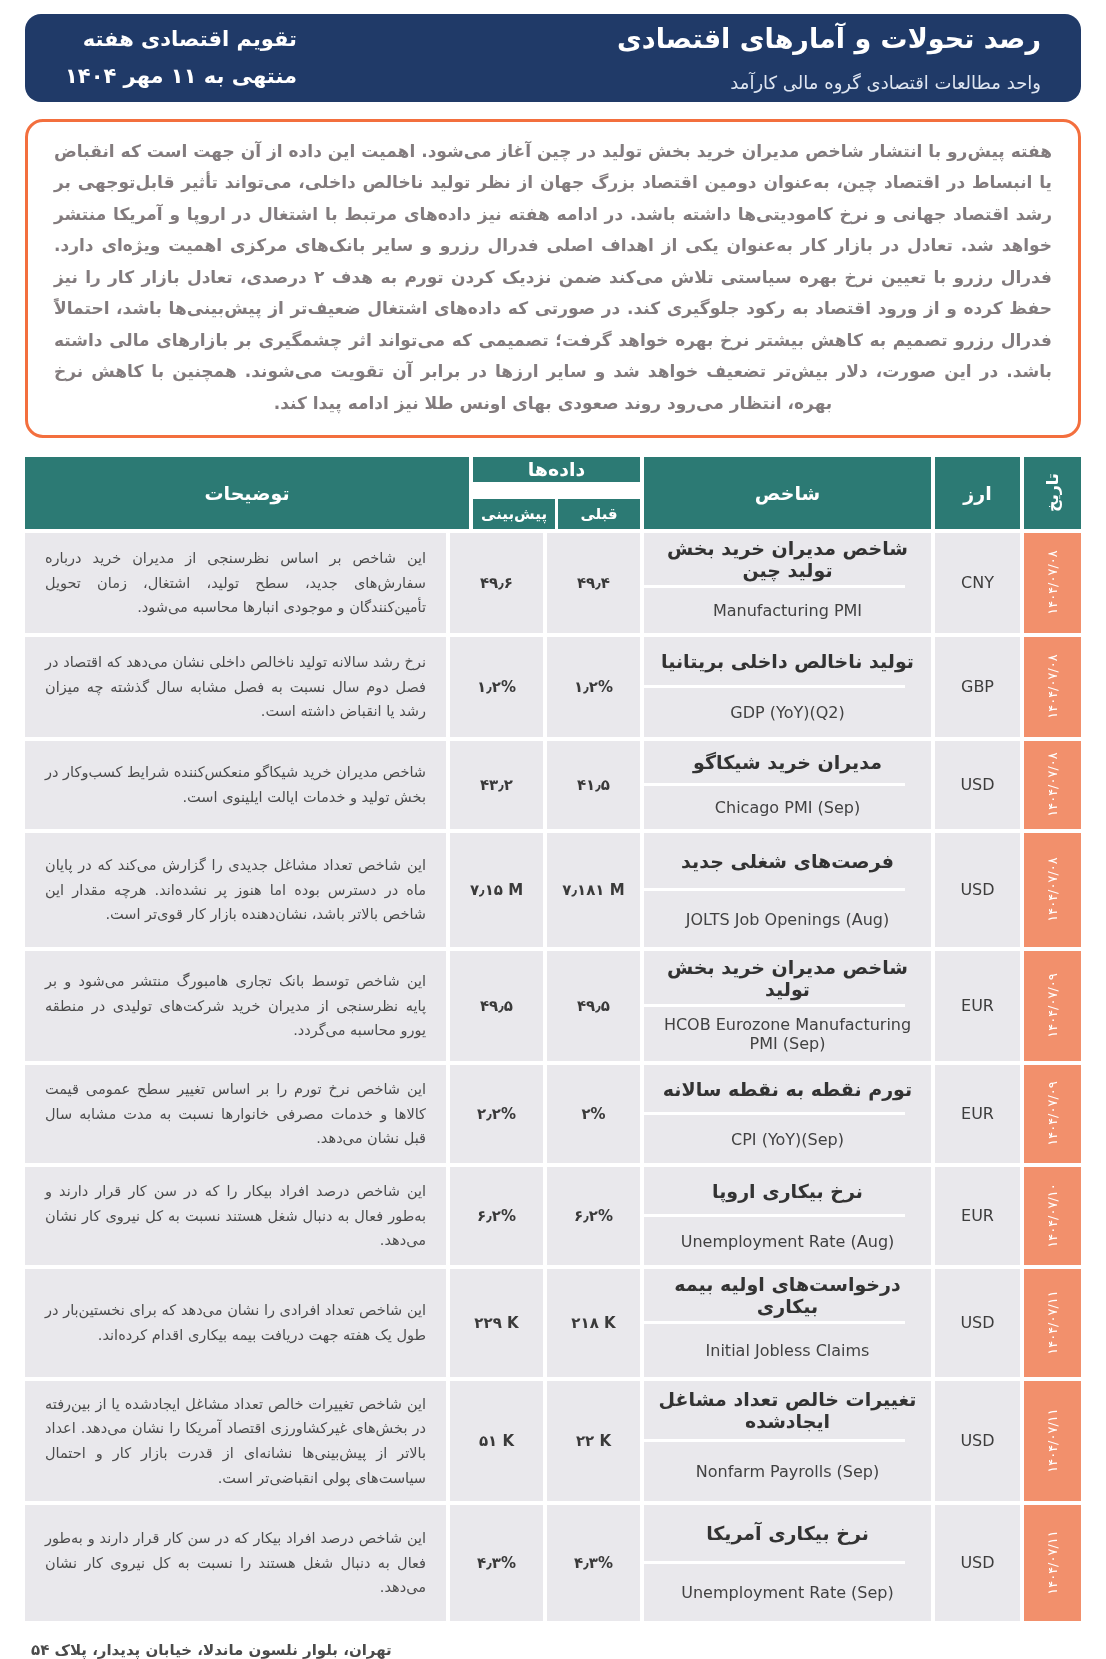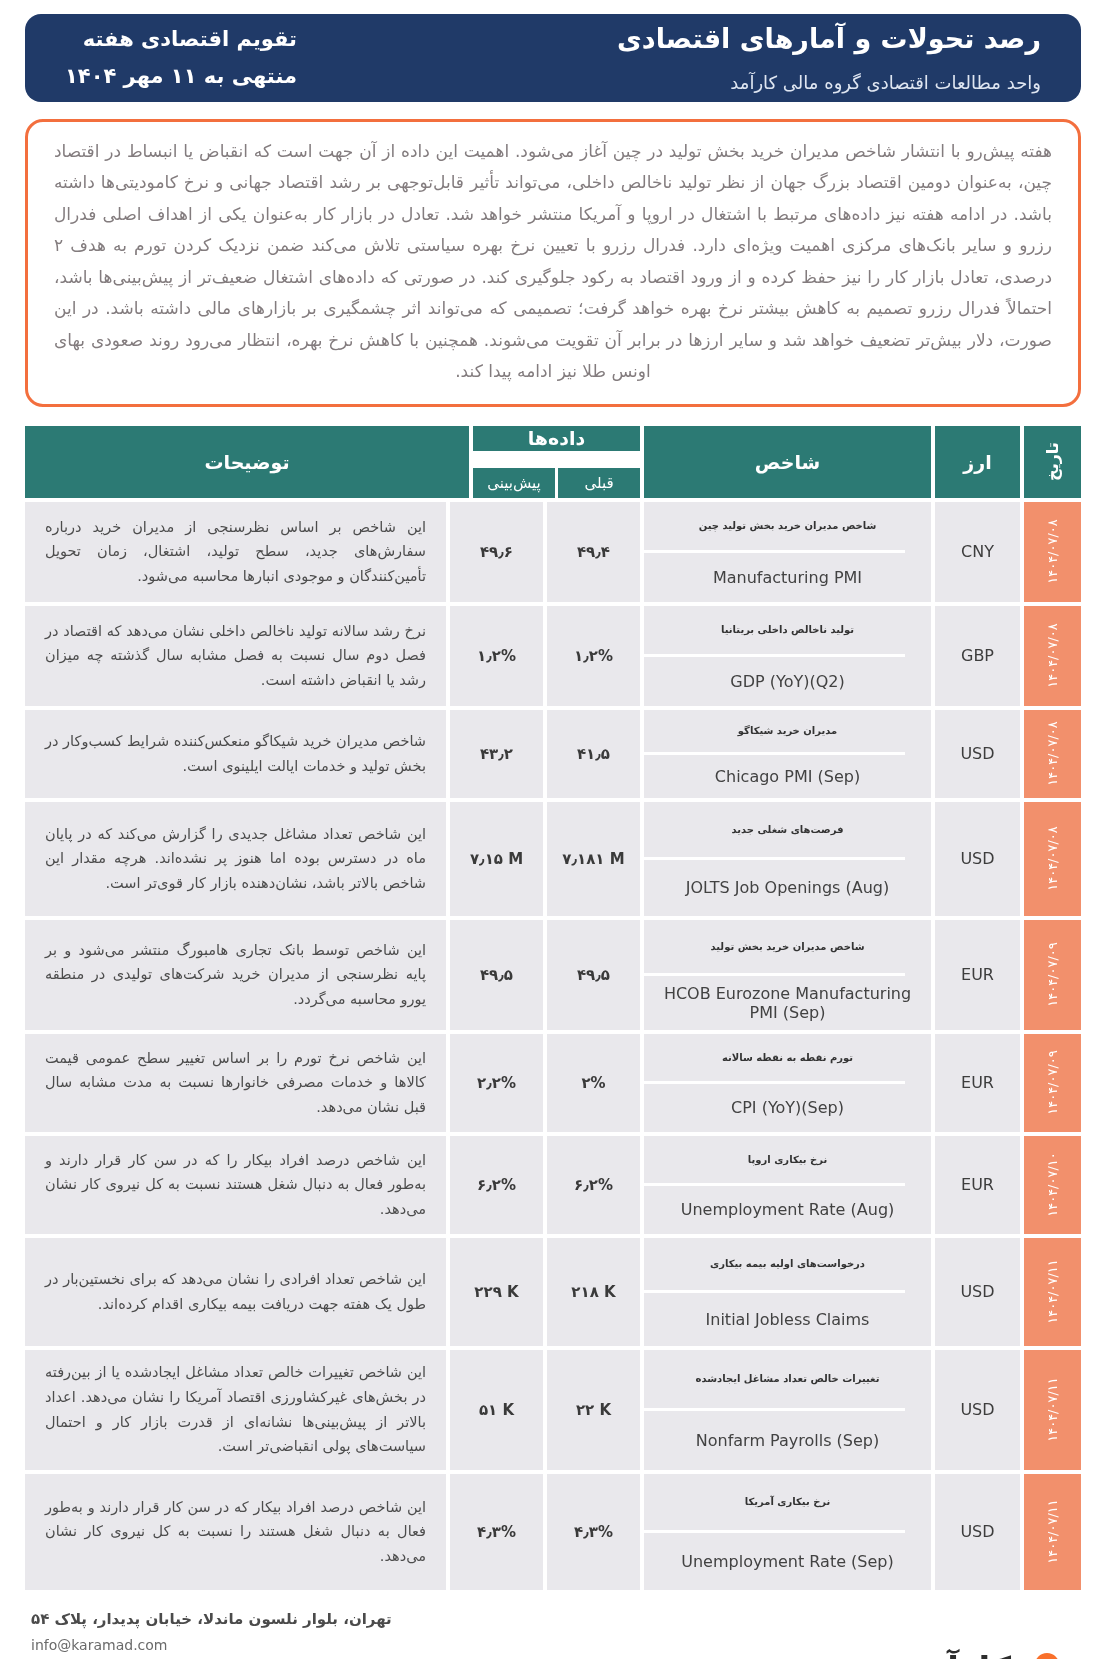--- a/index.html
+++ b/index.html
@@ -23,21 +23,21 @@
   }
   .band-right{text-align:right;}
   .band-title{font-size:27px; font-weight:bold; letter-spacing:0;}
   .band-sub{font-size:18px; color:#dfe6f2; margin-top:18px;}
   .band-left{text-align:right; font-weight:bold; font-size:21px; line-height:1.75;}
 
   
   .intro{
     margin-top:17px; border:3px solid var(--orange); border-radius:18px;
     padding:14px 26px 16px; color:#837c7e; font-size:17px; line-height:1.85;
-    text-align:justify; text-align-last:center;
+    text-align:justify; text-align-last:center;font-weight:bold;
   }
 
   
   .tbl{margin-top:19px;}
   .tr{display:flex; gap:4px; margin-bottom:4px;}
   .c{flex:0 0 auto;}
   .c.date{width:57px;}
   .c.cur{width:85px;text-align:center;}
   .c.ind{width:287px;}
   .c.val{width:93px;}
@@ -45,35 +45,35 @@
   .dg{width:167px; display:flex; flex-direction:column; gap:17px;}
 
   .th{
     background:var(--teal); color:#fff; font-weight:bold;
     display:flex; align-items:center; justify-content:center; font-size:19px;
   }
   .thead{height:72px;}
   .thead .c{height:100%;}
   .dg-top{flex:1 1 auto;}
   .dg-bottom{height:30px; display:flex; gap:3px;}
-  .dg-bottom .th{flex:1 1 0; font-size:15px; font-weight:normal;}
+  .dg-bottom .th{flex:1 1 0; font-size:15px; font-weight:bold;}
 
   .td{background:var(--rowgray); display:flex; align-items:center; justify-content:center;}
   .c.date.td{background:var(--salmon);}
   .rot{
     transform:rotate(-90deg); white-space:nowrap; direction:ltr;
     color:#fff; font-size:13px; letter-spacing:.5px;
   }
   .thead .rot{font-size:16px; font-weight:bold;}
   .cur.td{font-size:16px; color:#3d3d3d; font-weight:500;}
   .val.td{font-size:15px; color:#3a3a3a; font-weight:600; direction:ltr;}
 
   .ind.td{flex-direction:column; align-items:stretch; justify-content:center; padding:0;}
   .ind-fa,.ind-en{flex:1 1 0; display:flex; align-items:center; justify-content:center; text-align:center; padding:4px 10px;}
-  .ind-fa{font-size:10px; font-weight:600; color:#333;}
+  .ind-fa{font-size:19px; font-weight:600; color:#333;}
   .ind-en{font-size:16px; color:#424242; direction:ltr;}
   .divline{height:3px; background:#fff; margin-right:26px; flex:0 0 auto;}
 
   .notes.td{
     padding:8px 20px; font-size:14.5px; color:#4c4c4c; line-height:1.7;
     text-align:justify; display:flex; align-items:center;justify-content:flex-end;
   }
   .notes.td > span{display:block; width:100%;}
 
   

